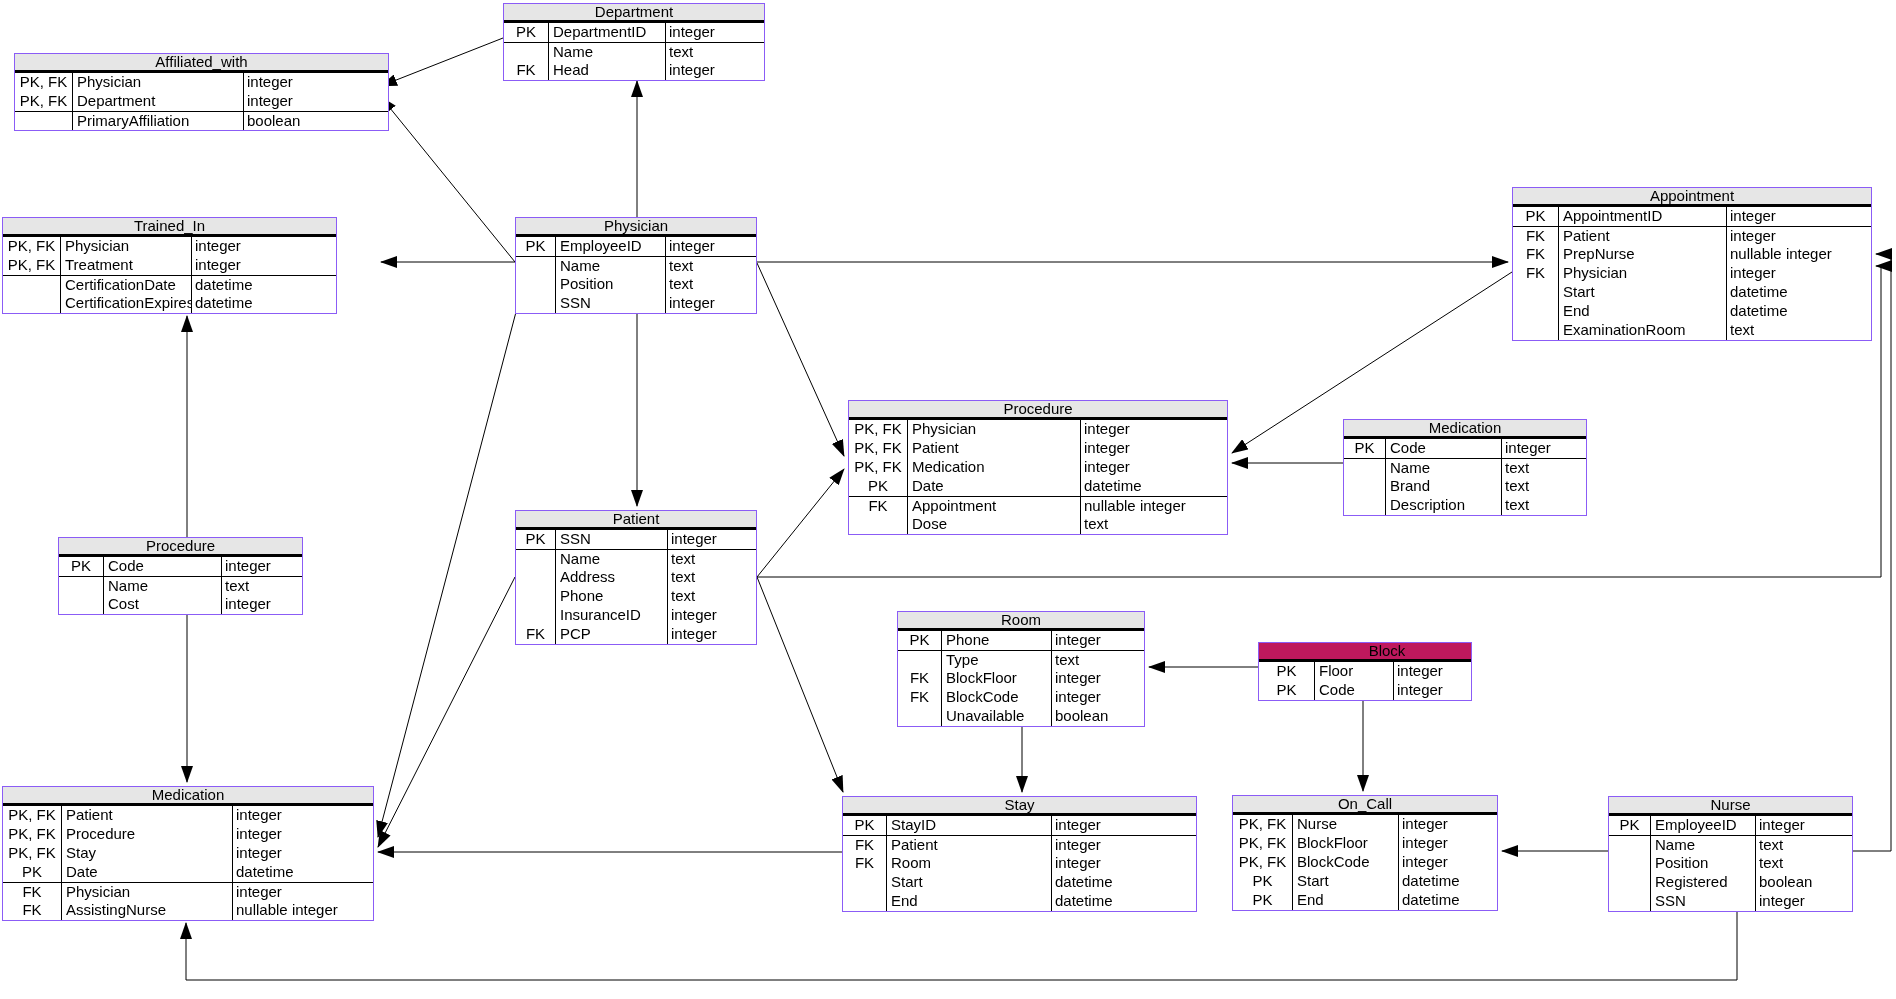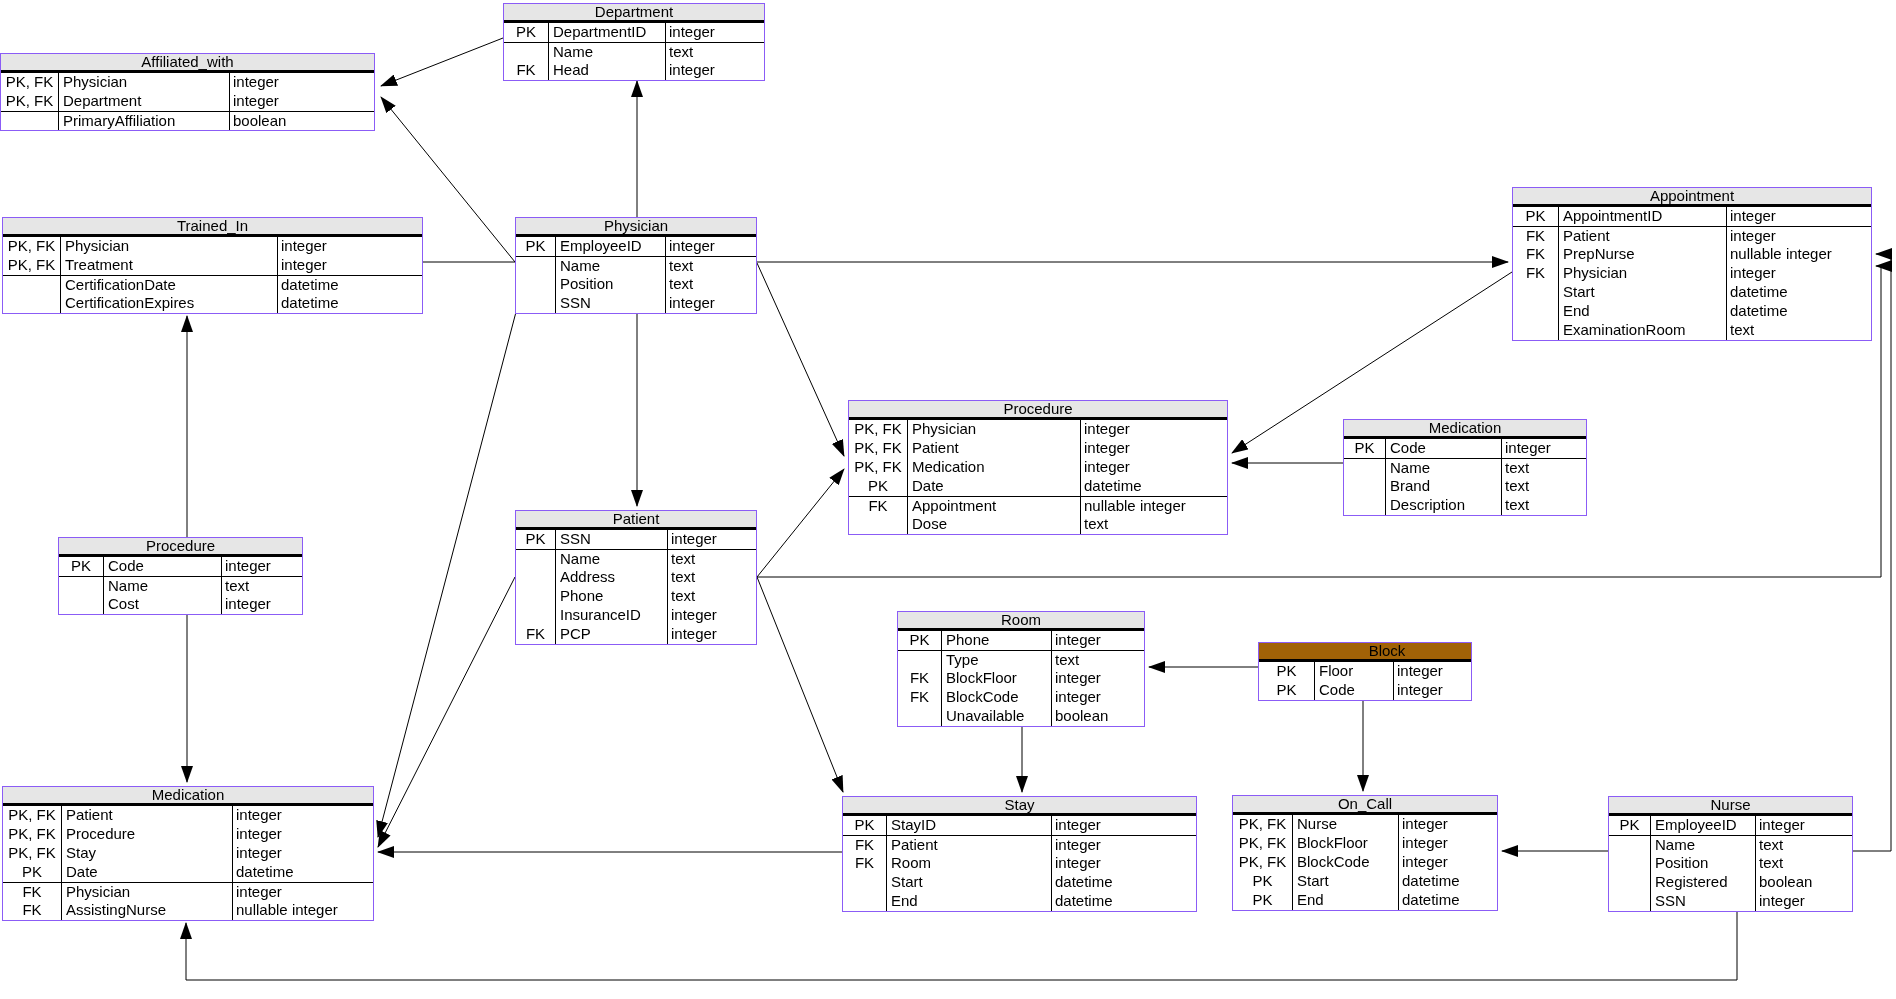--- a/index.html
+++ b/index.html
@@ -72,39 +72,39 @@
         <div class="cell key" style="width: 45px;"></div>
         <div class="cell field">Name</div>
         <div class="cell type" style="width: 98px;">text</div>
       </div>
       <div class="ent-row">
         <div class="cell key" style="width: 45px;">FK</div>
         <div class="cell field">Head</div>
         <div class="cell type" style="width: 98px;">integer</div>
       </div>
     </div>
-    <div class="ent-table" style="left: 0; top: 53px; width: 375px;">
+    <div class="ent-table" style="left: 14px; top: 53px; width: 375px;">
       <div class="ent-header" style="background: rgb(230, 230, 230);">Affiliated_with</div>
       <div class="ent-row">
         <div class="cell key" style="width: 58px;">PK, FK</div>
         <div class="cell field">Physician</div>
         <div class="cell type" style="width: 144px;">integer</div>
       </div>
       <div class="ent-row">
         <div class="cell key" style="width: 58px;">PK, FK</div>
         <div class="cell field">Department</div>
         <div class="cell type" style="width: 144px;">integer</div>
       </div>
       <div class="ent-row section-start">
         <div class="cell key" style="width: 58px;"></div>
         <div class="cell field">PrimaryAffiliation</div>
         <div class="cell type" style="width: 144px;">boolean</div>
       </div>
     </div>
-    <div class="ent-table" style="left: 2px; top: 217px; width: 421px;">
+    <div class="ent-table" style="left: 2px; top: 217px; width: 335px;">
       <div class="ent-header" style="background: rgb(230, 230, 230);">Trained_In</div>
       <div class="ent-row">
         <div class="cell key" style="width: 58px;">PK, FK</div>
         <div class="cell field">Physician</div>
         <div class="cell type" style="width: 144px;">integer</div>
       </div>
       <div class="ent-row">
         <div class="cell key" style="width: 58px;">PK, FK</div>
         <div class="cell field">Treatment</div>
         <div class="cell type" style="width: 144px;">integer</div>
@@ -310,21 +310,21 @@
         <div class="cell field">BlockCode</div>
         <div class="cell type" style="width: 92px;">integer</div>
       </div>
       <div class="ent-row">
         <div class="cell key" style="width: 44px;"></div>
         <div class="cell field">Unavailable</div>
         <div class="cell type" style="width: 92px;">boolean</div>
       </div>
     </div>
     <div class="ent-table" style="left: 1258px; top: 642px; width: 214px;">
-      <div class="ent-header" style="background: #a16207; padding-left: 44px;">Block</div>
+      <div class="ent-header" style="background: #be185d; padding-left: 44px;">Block</div>
       <div class="ent-row">
         <div class="cell key" style="width: 56px;">PK</div>
         <div class="cell field">Floor</div>
         <div class="cell type" style="width: 77px;">integer</div>
       </div>
       <div class="ent-row">
         <div class="cell key" style="width: 56px;">PK</div>
         <div class="cell field">Code</div>
         <div class="cell type" style="width: 77px;">integer</div>
       </div>

